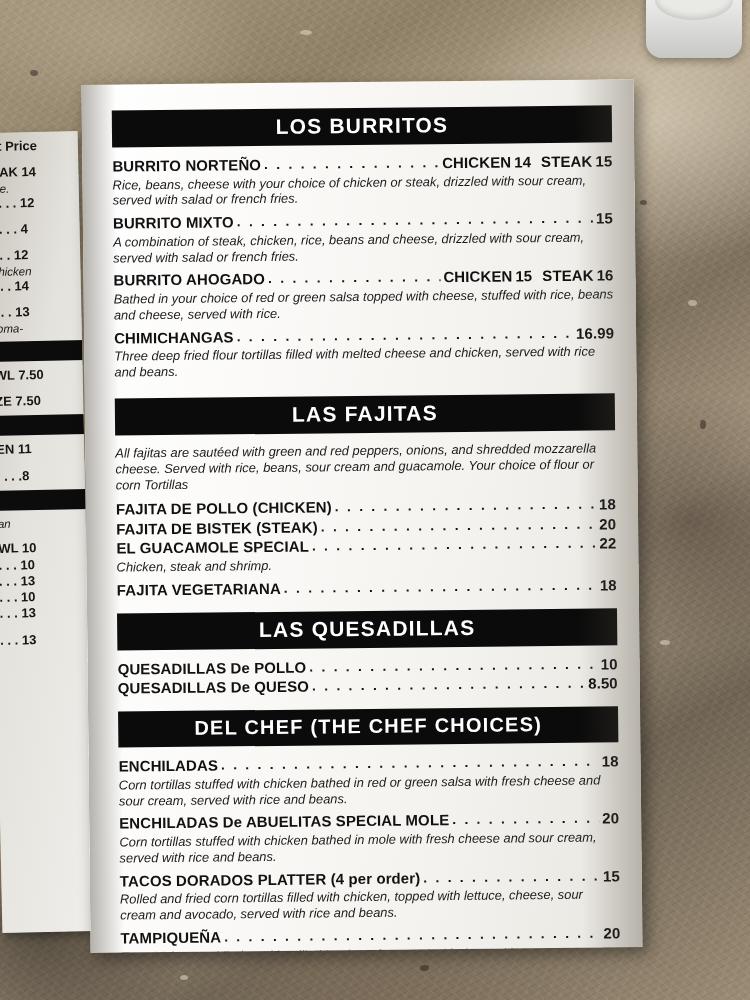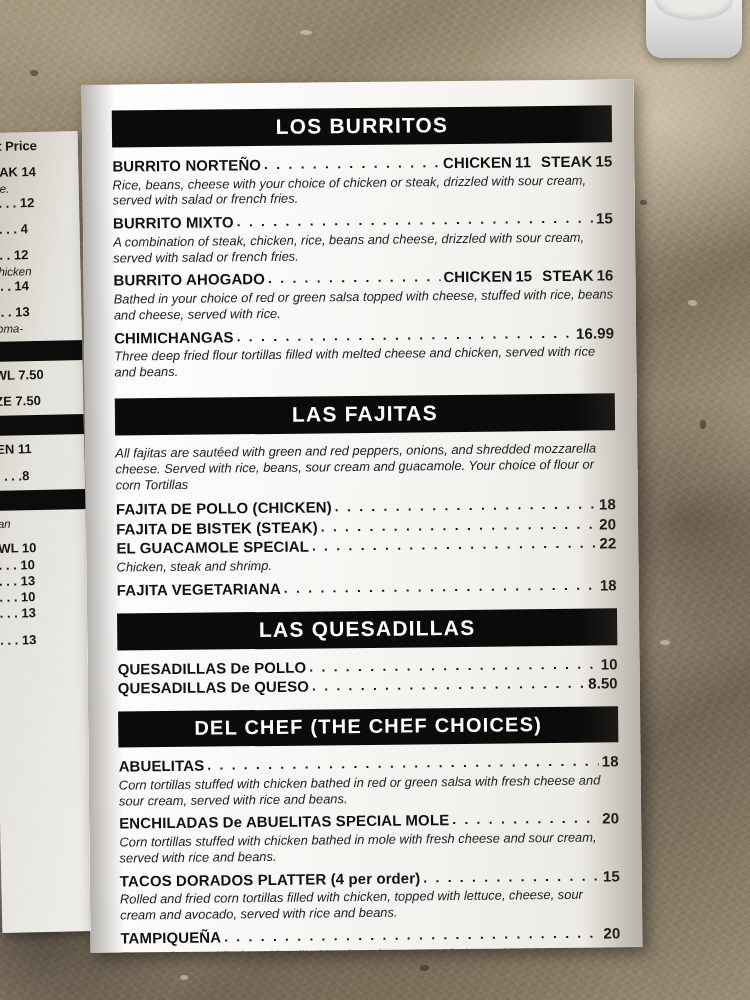--- a/index.html
+++ b/index.html
@@ -248,21 +248,21 @@
       </div>
   </div>
 
   <div class="menu-page">
     <div id="sections">
         <div class="section-bar">LOS BURRITOS</div>
         <div class="item">
           <div class="item-line">
             <span class="item-name">BURRITO NORTEÑO</span>
             <span class="dots">. . . . . . . . . . . . . . . . . . . . . . . . . . . . . . . . . . . . . . . . . . . . . . . . . . . . . . . . . . . . </span>
-            <span class="price"><span class="lbl">CHICKEN</span><span>11</span><span class="sep"></span><span class="lbl">STEAK</span><span>15</span></span>
+            <span class="price"><span class="lbl">CHICKEN</span><span>14</span><span class="sep"></span><span class="lbl">STEAK</span><span>15</span></span>
           </div>
           <div class="desc">Rice, beans, cheese with your choice of chicken or steak, drizzled with sour cream, served with salad or french fries.</div>
         </div>
         <div class="item">
           <div class="item-line">
             <span class="item-name">BURRITO MIXTO</span>
             <span class="dots">. . . . . . . . . . . . . . . . . . . . . . . . . . . . . . . . . . . . . . . . . . . . . . . . . . . . . . . . . . . . </span>
             <span class="price"><span>15</span></span>
           </div>
           <div class="desc">A combination of steak, chicken, rice, beans and cheese, drizzled with sour cream, served with salad or french fries.</div>
@@ -328,21 +328,21 @@
           <div class="item-line">
             <span class="item-name">QUESADILLAS De QUESO</span>
             <span class="dots">. . . . . . . . . . . . . . . . . . . . . . . . . . . . . . . . . . . . . . . . . . . . . . . . . . . . . . . . . . . . </span>
             <span class="price"><span>8.50</span></span>
           </div>
         </div>
         <div class="gap-md"></div>
         <div class="section-bar sm">DEL CHEF (THE CHEF CHOICES)</div>
         <div class="item">
           <div class="item-line">
-            <span class="item-name">ABUELITAS</span>
+            <span class="item-name">ENCHILADAS</span>
             <span class="dots">. . . . . . . . . . . . . . . . . . . . . . . . . . . . . . . . . . . . . . . . . . . . . . . . . . . . . . . . . . . . </span>
             <span class="price"><span>18</span></span>
           </div>
           <div class="desc">Corn tortillas stuffed with chicken bathed in red or green salsa with fresh cheese and sour cream, served with rice and beans.</div>
         </div>
         <div class="item">
           <div class="item-line">
             <span class="item-name">ENCHILADAS De ABUELITAS SPECIAL MOLE</span>
             <span class="dots">. . . . . . . . . . . . . . . . . . . . . . . . . . . . . . . . . . . . . . . . . . . . . . . . . . . . . . . . . . . . </span>
             <span class="price"><span>20</span></span>

